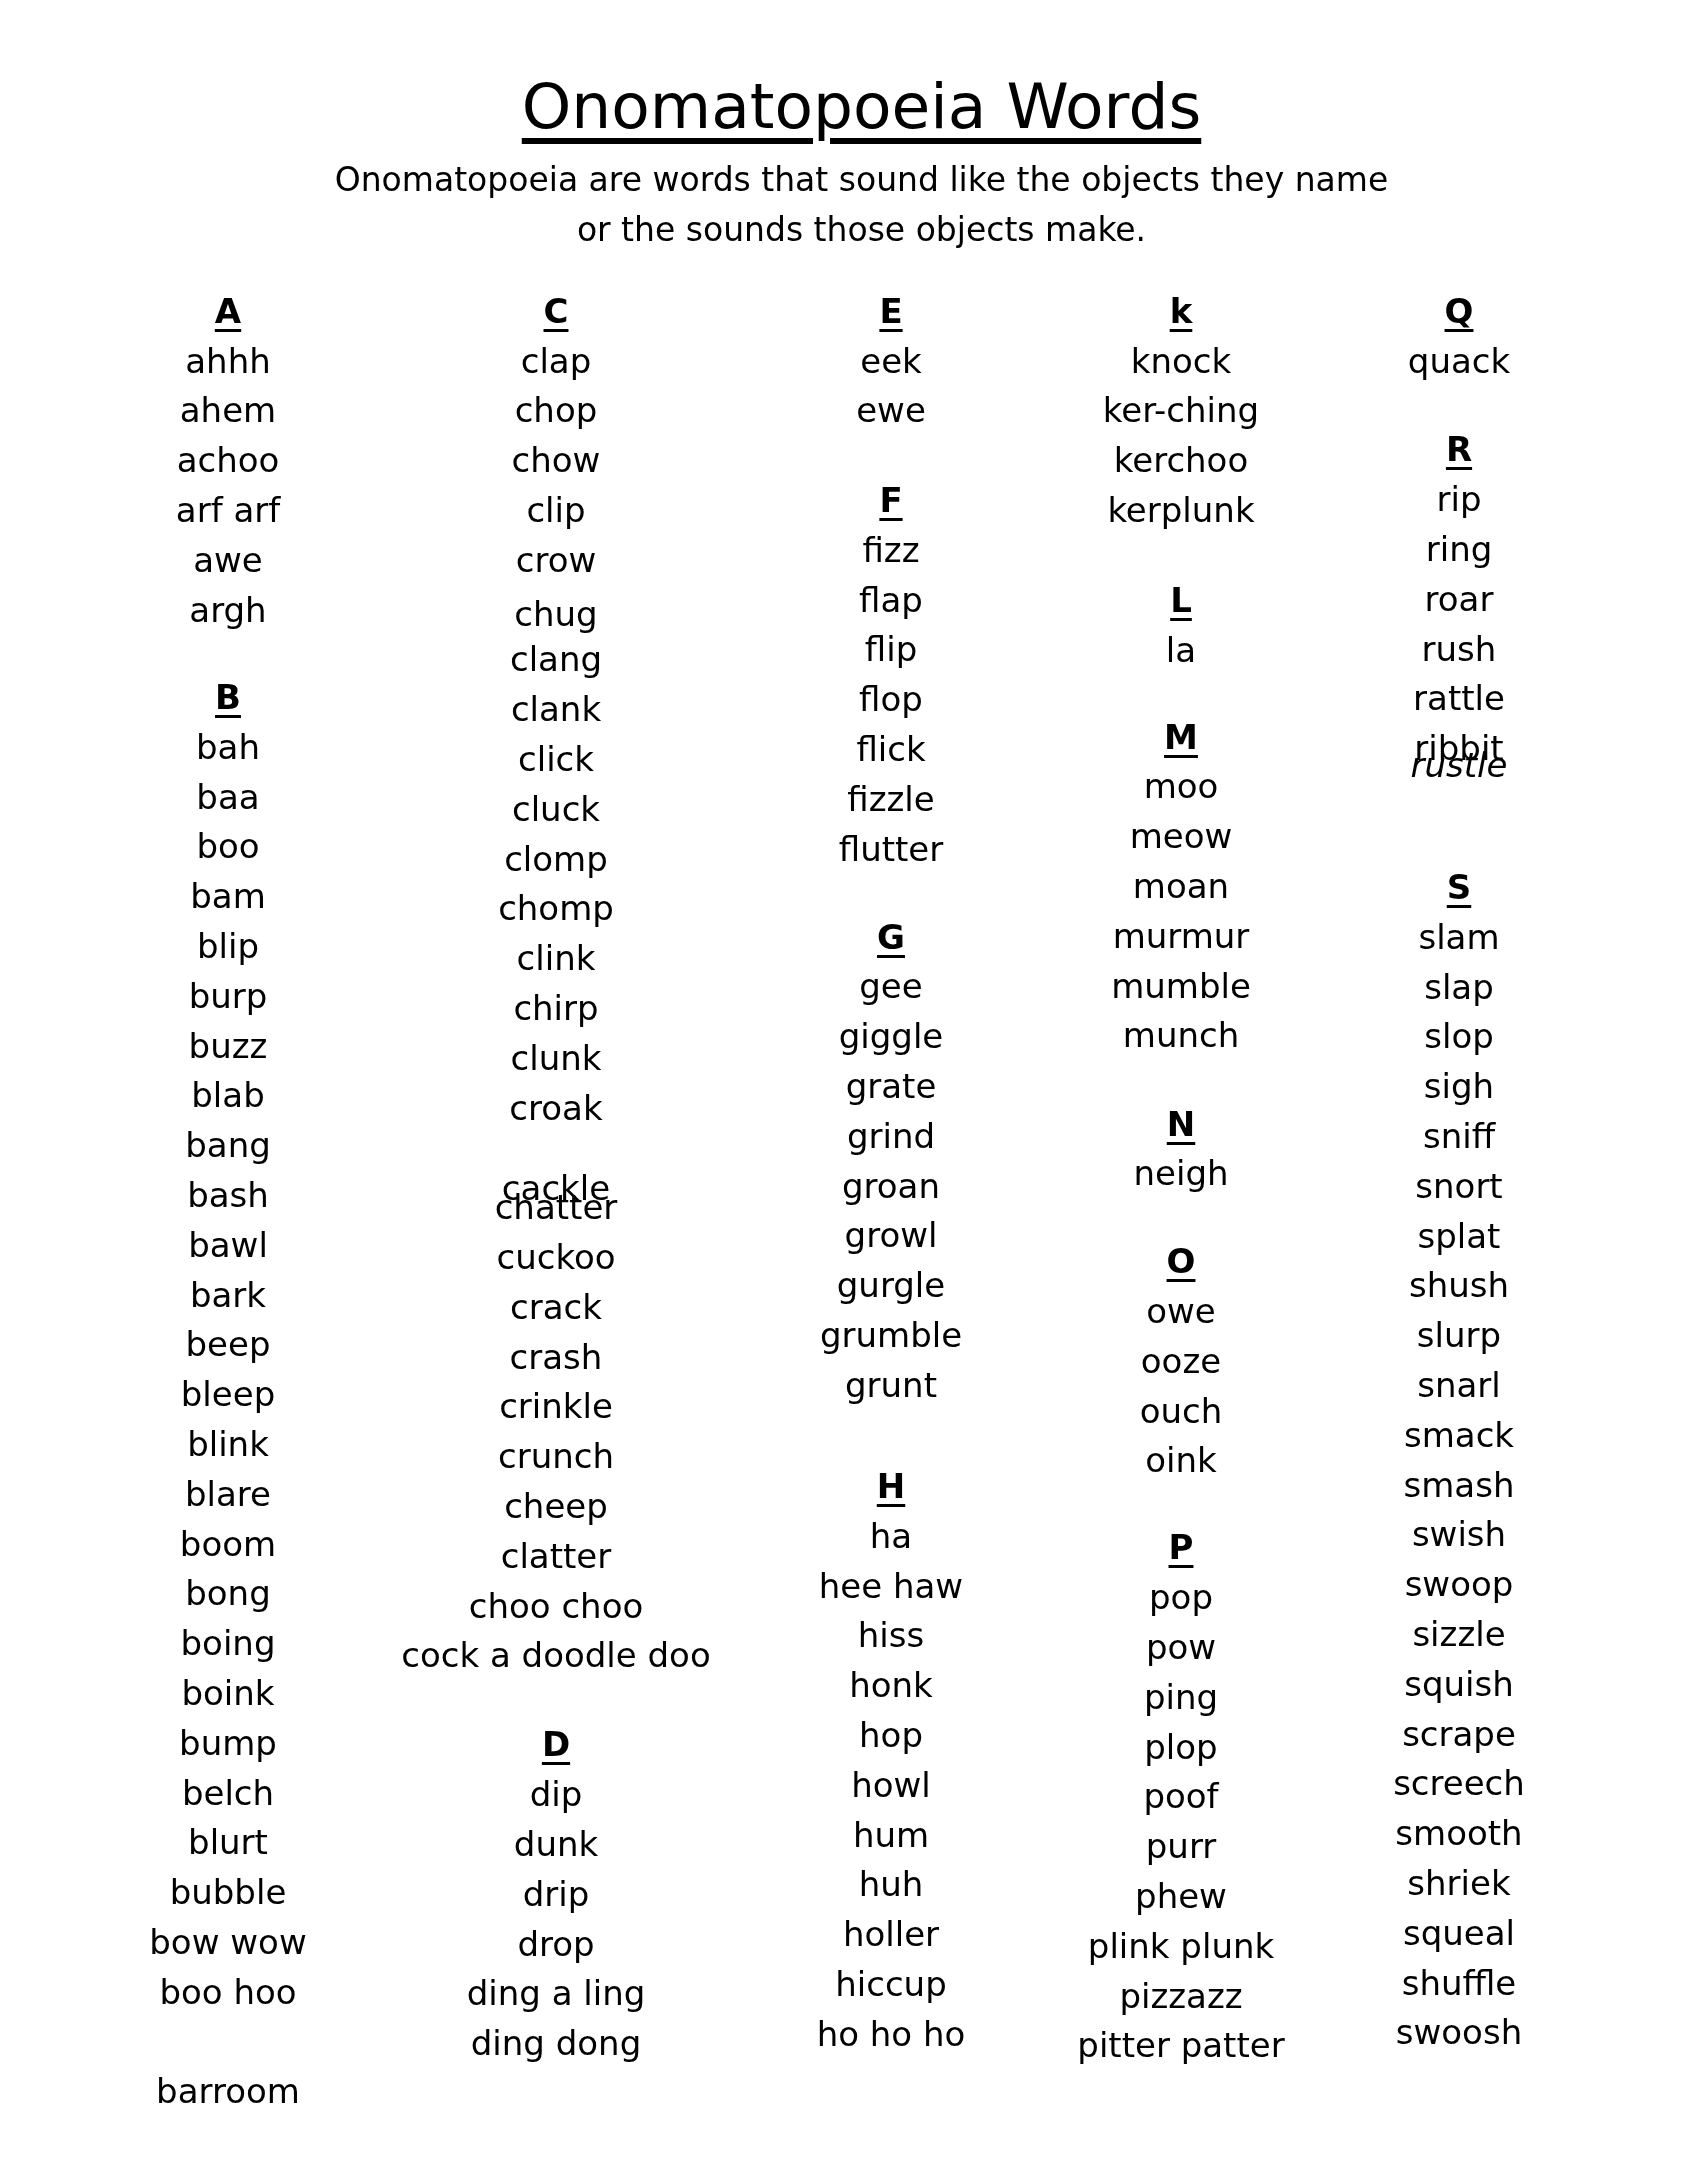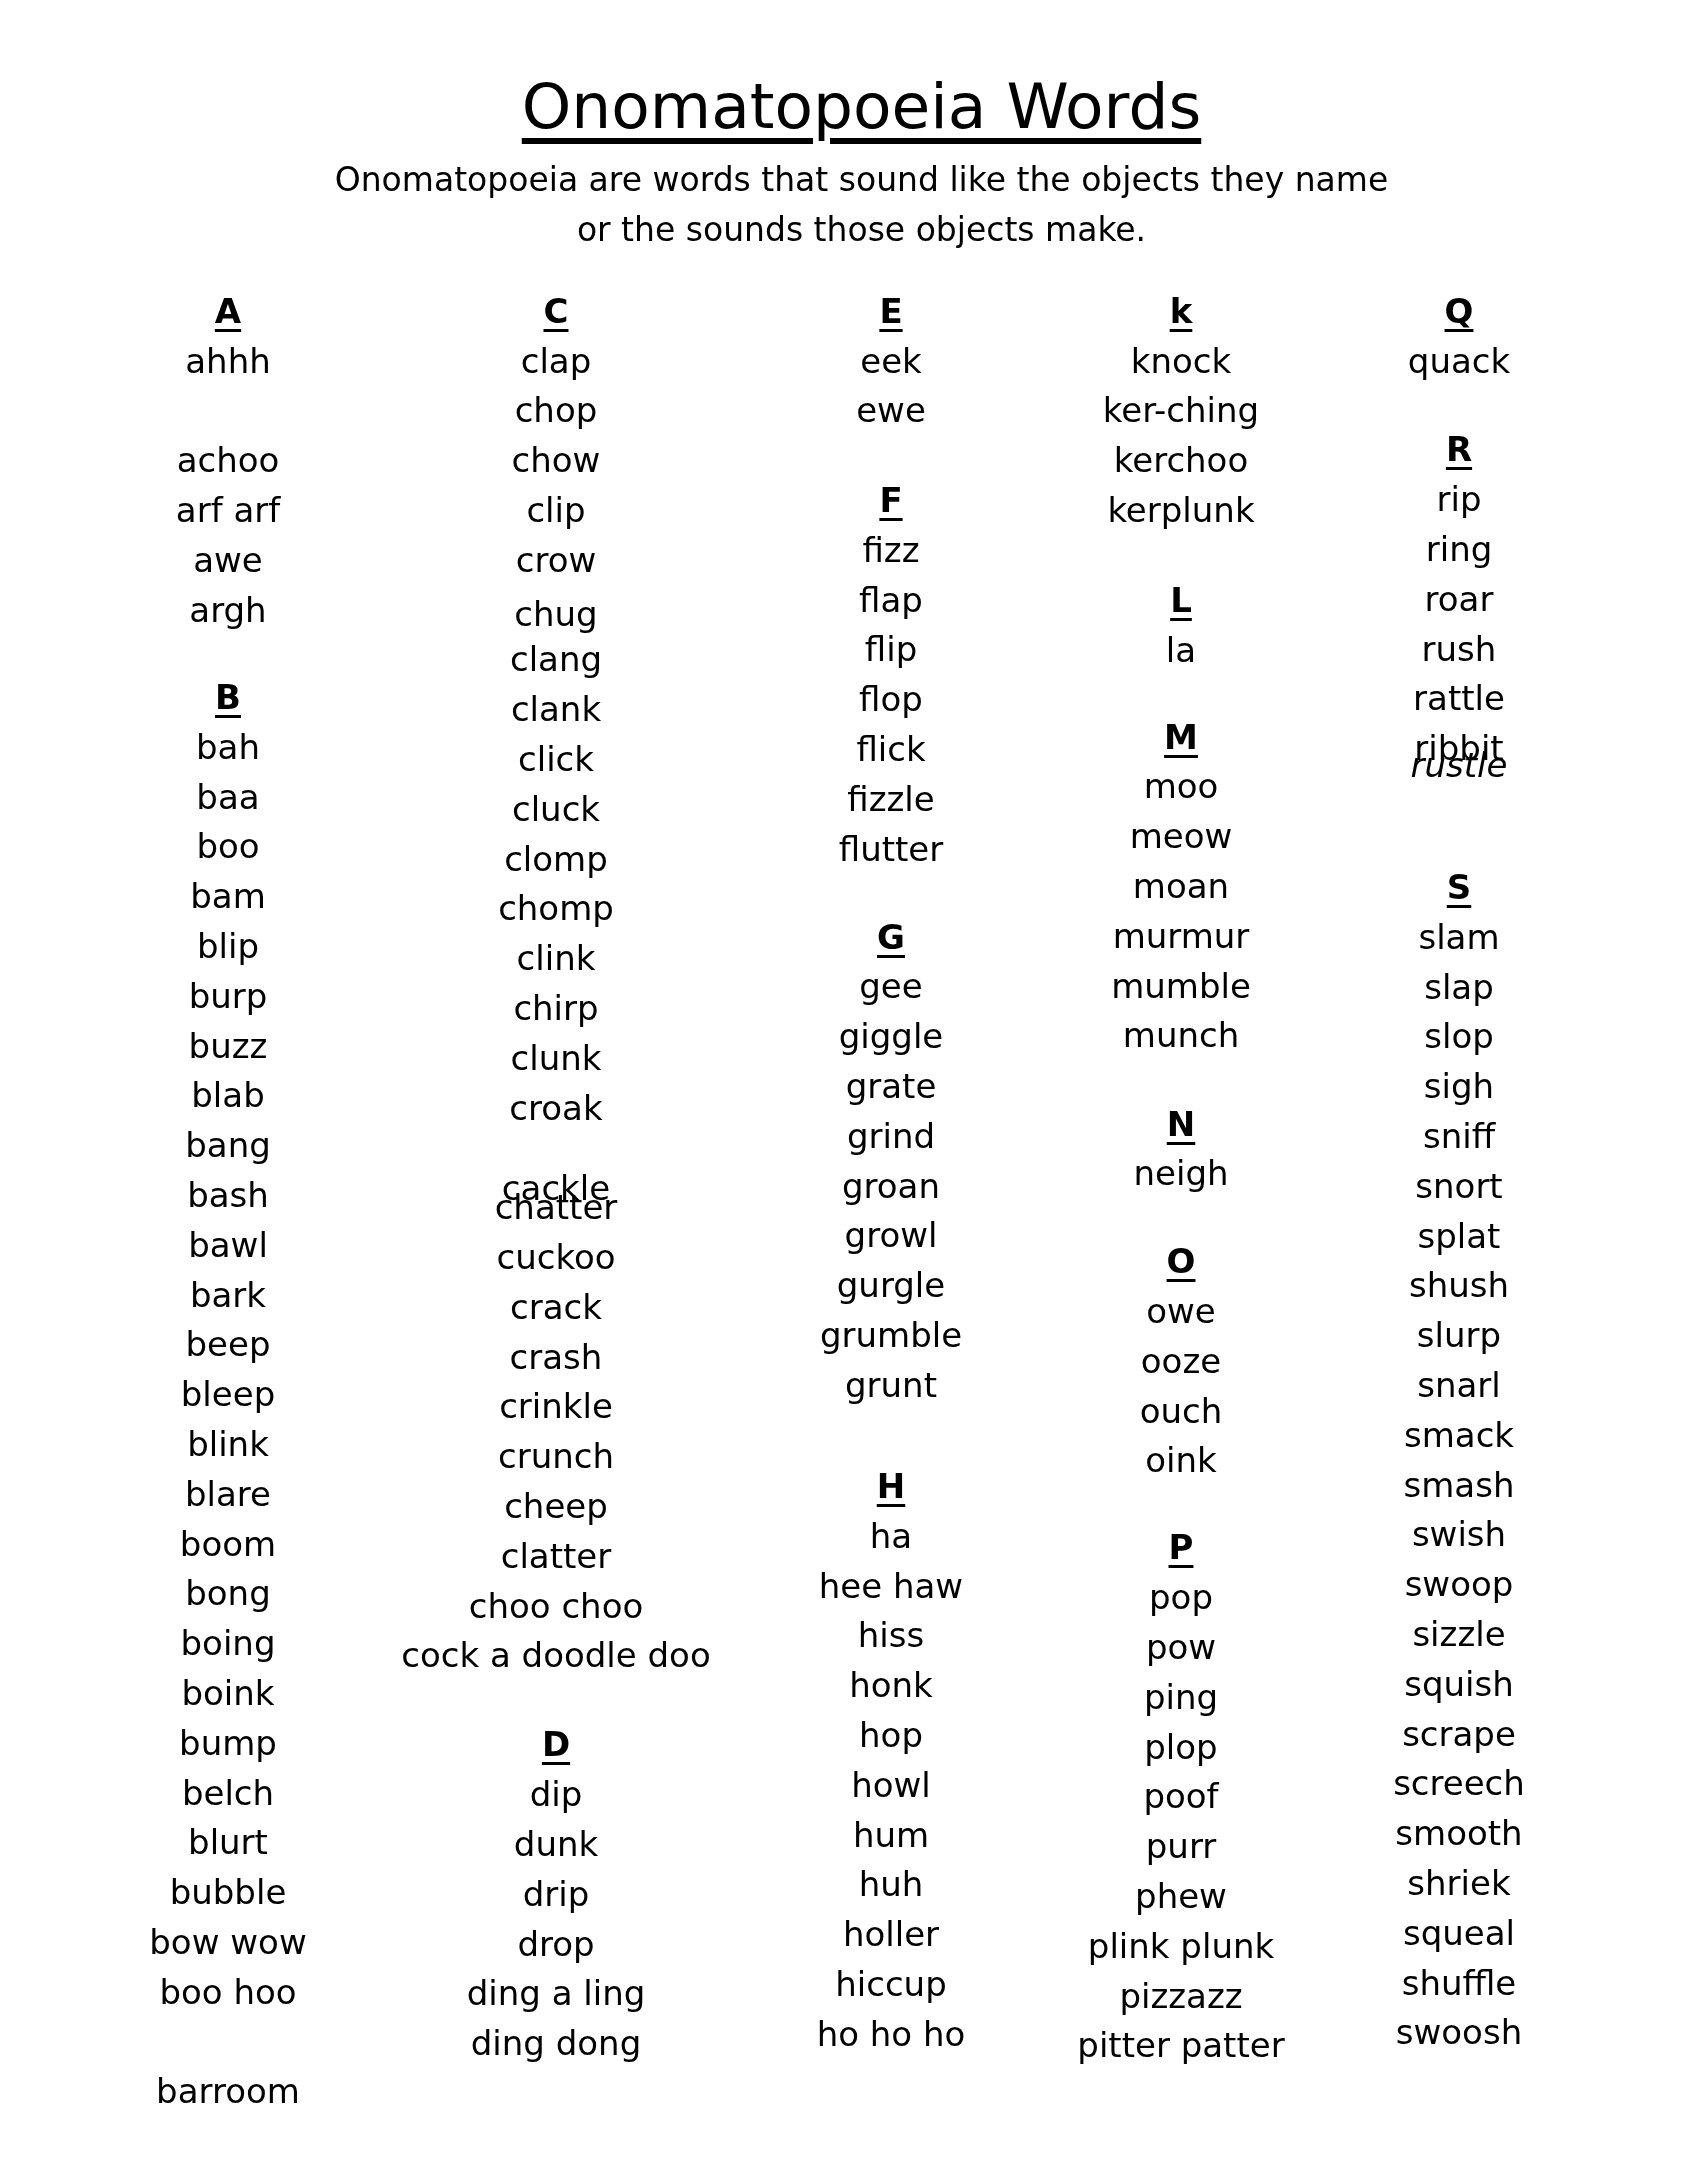--- a/index.html
+++ b/index.html
@@ -22,20 +22,21 @@
 </head>
 <body>
 
 <div class="title"><span>Onomatopoeia Words</span></div>
 <div class="subtitle sub1">Onomatopoeia are words that sound like the objects they name</div>
 <div class="subtitle sub2">or the sounds those objects make.</div>
 
 <div class="col" id="col-0" style="left:228px">
     <div class="hdr" style="top: 311px;"><span>A</span></div>
     <div class="word" style="top: 361px;">ahhh</div>
+    <div class="word" style="top: 410px;">ahem</div>
     <div class="word" style="top: 460px;">achoo</div>
     <div class="word" style="top: 510px;">arf arf</div>
     <div class="word" style="top: 560px;">awe</div>
     <div class="word" style="top: 610px;">argh</div>
     <div class="hdr" style="top: 697px;"><span>B</span></div>
     <div class="word" style="top: 747px;">bah</div>
     <div class="word" style="top: 797px;">baa</div>
     <div class="word" style="top: 846px;">boo</div>
     <div class="word" style="top: 896px;">bam</div>
     <div class="word" style="top: 946px;">blip</div>

